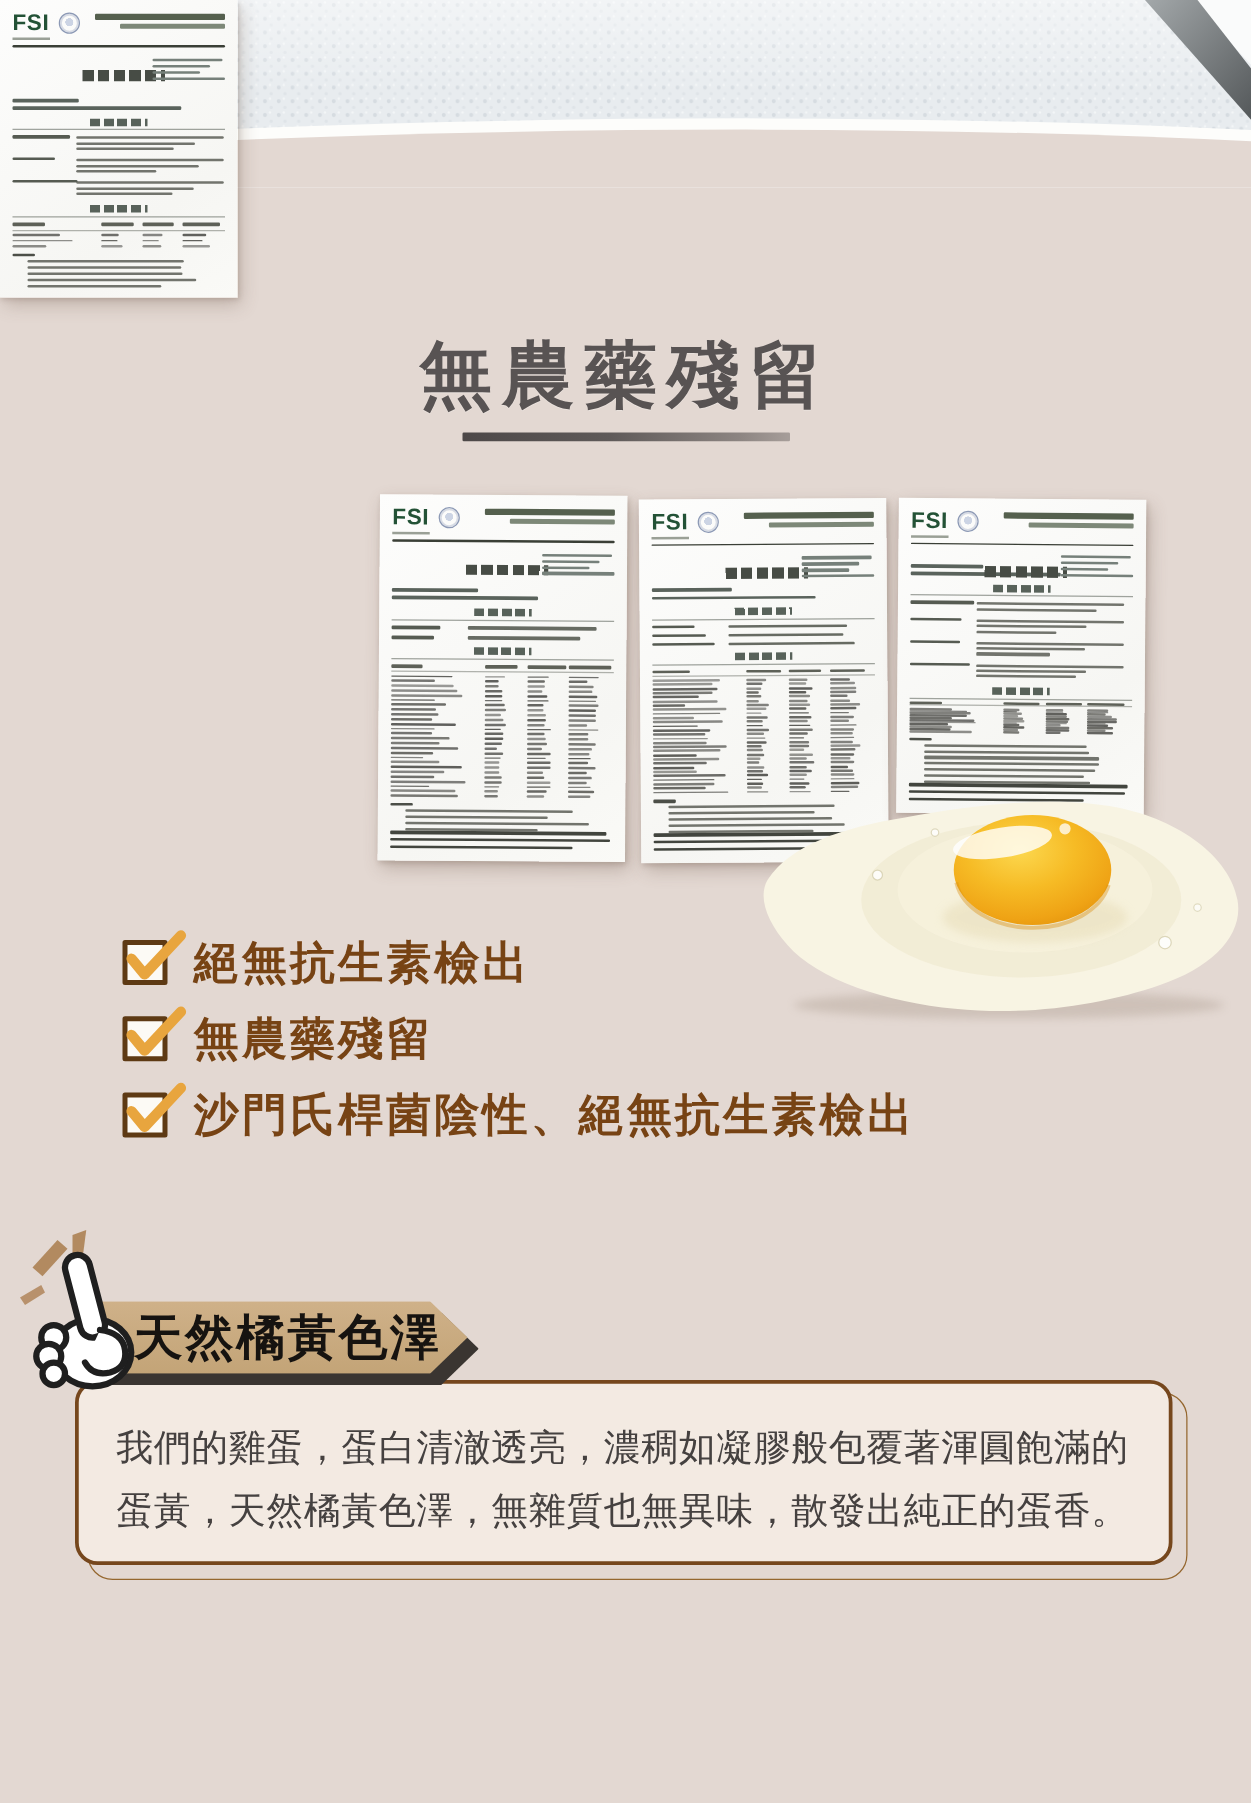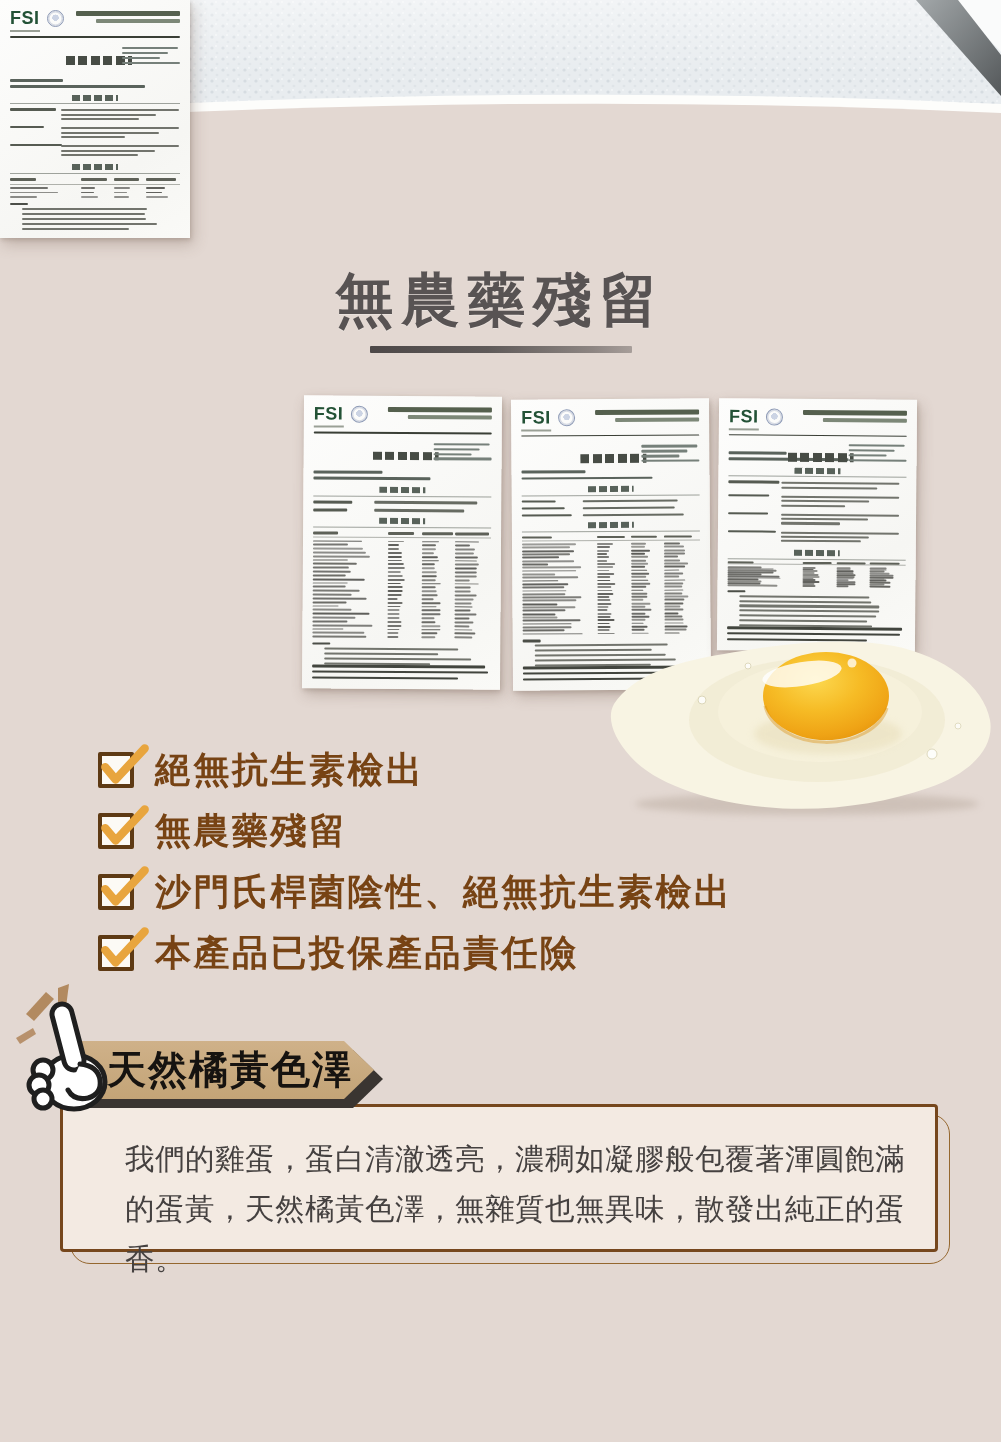--- a/index.html
+++ b/index.html
@@ -73,21 +73,21 @@
               background:linear-gradient(180deg,#cfb189 0%,#c3a477 100%);
               clip-path:polygon(0 0,calc(100% - 30px) 0,100% 50%,calc(100% - 30px) 100%,0 100%);
               display:flex;align-items:center;justify-content:center;
               font-size:39px;font-weight:700;color:#161310;letter-spacing:2px;
               padding-right:26px;padding-left:34px;box-sizing:border-box;white-space:nowrap;}
 
   
   .infobox-outline{position:absolute;left:70px;top:1114px;width:878px;height:148px;
                    border:1.5px solid #95672f;border-radius:20px;}
   .infobox{position:absolute;left:60px;top:1104px;width:878px;height:148px;box-sizing:border-box;
-           background:#f3eae2;border:3px solid #76471d;border-radius:4px;z-index:2;padding-left:32px;}
+           background:#f3eae2;border:3px solid #76471d;border-radius:18px;z-index:2;}
   .infobox p{margin:0;padding:27px 30px 0;font-size:29.5px;line-height:1.7;color:#454140;
              letter-spacing:0.5px;}
 </style>
 </head>
 <body>
 
 <div class="page">
 
   <svg class="photo" viewBox="0 0 1001 150">
     <defs>
@@ -1456,28 +1456,20 @@
         <div class="check-label">無農藥殘留</div>
       </div>
       <div class="check-row">
         <div class="checkbox">
           <svg viewBox="0 0 52 48">
             <polyline points="7,25 17,37 45,7" fill="none" stroke="#e8a53e" stroke-width="8" stroke-linecap="round" stroke-linejoin="round"></polyline>
           </svg>
         </div>
         <div class="check-label">沙門氏桿菌陰性、絕無抗生素檢出</div>
       </div>
-      <div class="check-row">
-        <div class="checkbox">
-          <svg viewBox="0 0 52 48">
-            <polyline points="7,25 17,37 45,7" fill="none" stroke="#e8a53e" stroke-width="8" stroke-linecap="round" stroke-linejoin="round"></polyline>
-          </svg>
-        </div>
-        <div class="check-label">本產品已投保產品責任險</div>
-      </div>
     </div>
 
   <svg class="hand" viewBox="0 0 120 136">
     <polygon points="14,34 34,12 42,19 22,41" fill="#b28a60"></polygon>
     <polygon points="46,8 57,4 54,27 46,25" fill="#b28a60"></polygon>
     <polygon points="4,58 21,48 24,54 8,64" fill="#b28a60" opacity="0.9"></polygon>
     <g stroke="#1f1f1f" stroke-width="5" fill="#ffffff" stroke-linejoin="round" stroke-linecap="round">
       <ellipse cx="62" cy="102" rx="31" ry="27"></ellipse>
       <circle cx="31" cy="90" r="10"></circle>
       <circle cx="27" cy="105" r="10"></circle>

